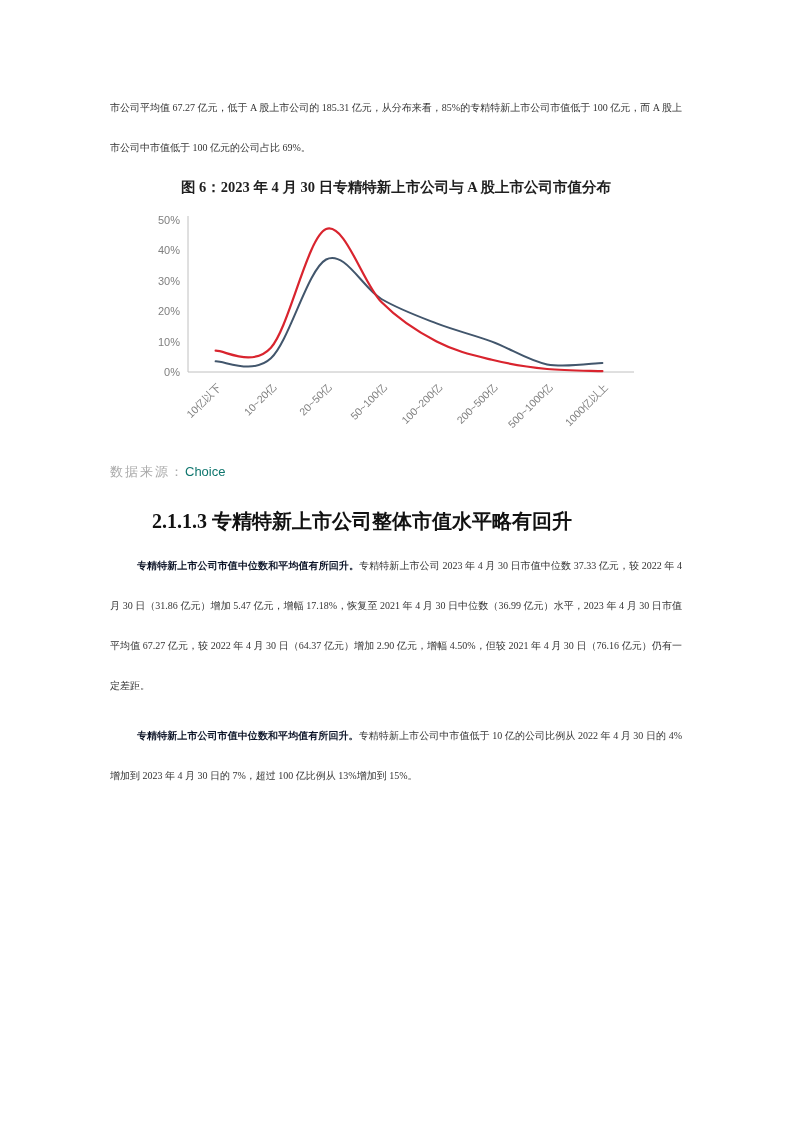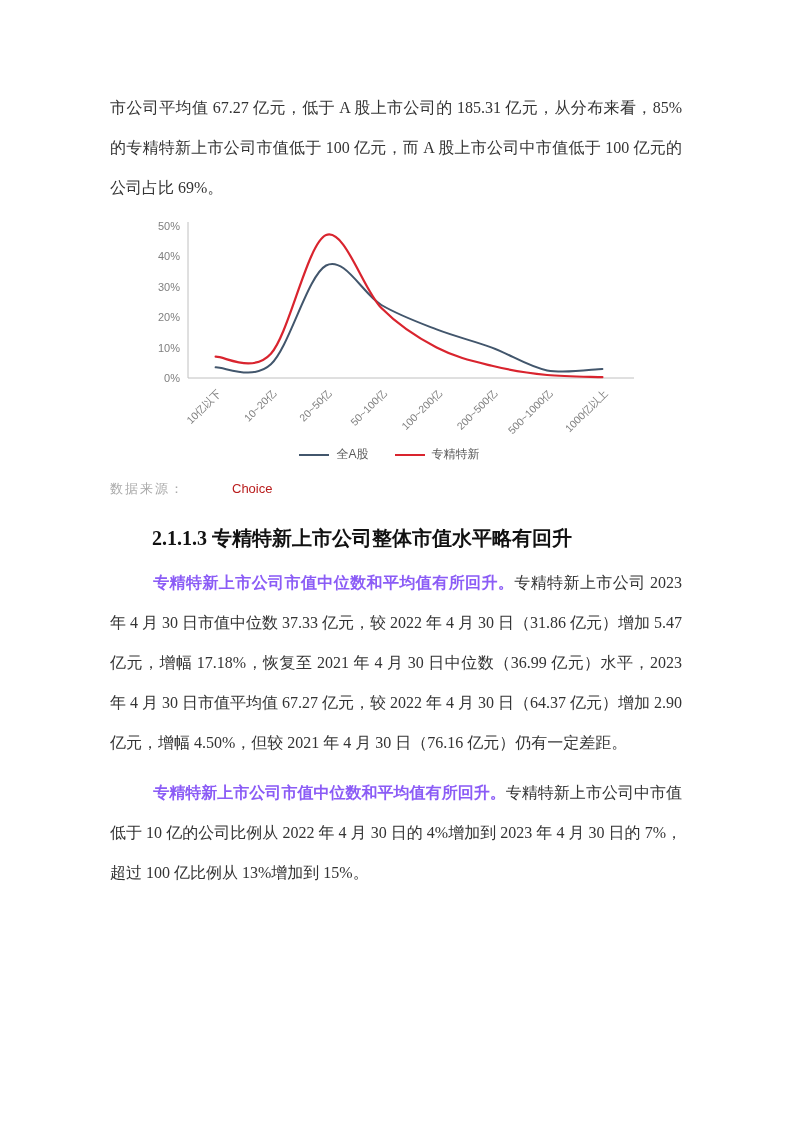--- a/index.html
+++ b/index.html
@@ -7,26 +7,26 @@
   body {
     width: 794px;
     min-height: 1123px;
     margin: 0 auto;
     font-family: "Liberation Serif", "DejaVu Serif", serif;
     color: #303030;
     padding: 88px 112px 40px 110px;
     position: relative;
   }
   .para {
-    font-size: 16px;
+    font-size: 10px;
     line-height: 40px;
     text-align: justify;
     color: #333333;
   }
-  .para .lead { font-weight: bold; color: #8b5cf6; }
+  .para .lead { font-weight: bold; color: #0f172a; }
   .indent { text-indent: 2.7em; }
   .figure-block { margin-top: 4px; }
   .figure-caption {
     text-align: center;
     font-weight: bold;
     font-size: 14.5px;
     color: #1f1f1f;
     line-height: 30px;
     margin-top: 2px;
   }
@@ -49,41 +49,42 @@
     color: #595959;
     font-family: "Liberation Sans", "DejaVu Sans", sans-serif;
   }
   .source-line {
     margin-top: 16px;
     font-size: 13px;
     line-height: 20px;
     font-family: "Liberation Sans", "DejaVu Sans", sans-serif;
   }
   .source-label { color: #aaaaaa; letter-spacing: 2px; margin-top: 29px; }
-  .source-value { color: #b91c1c; margin-left: 47px; }
+  .source-value { color: #0f766e; }
   .section-heading {
     margin-top: 24px;
     margin-left: 42px;
     font-size: 20px;
     font-weight: bold;
     color: #111111;
     line-height: 30px;
   }
   .body-para { margin-top: 10px; }
   svg text {
     font-family: "Liberation Sans", "DejaVu Sans", sans-serif;
     fill: #7f7f7f;
   }
 </style>
 </head>
 <body>
 
 <p class="para">市公司平均值 67.27 亿元，低于 A 股上市公司的 185.31 亿元，从分布来看，85%的专精特新上市公司市值低于 100 亿元，而 A 股上市公司中市值低于 100 亿元的公司占比 69%。</p>
 
 <div class="figure-block">
+  <div class="figure-caption">图 6：2023 年 4 月 30 日专精特新上市公司与 A 股上市公司市值分布</div>
 
   <div class="chart-wrap">
     <svg id="chart-svg" width="505" height="232" viewBox="0 0 505 232">
         <text x="38" y="166" text-anchor="end" font-size="11" fill="#7f7f7f">0%</text>
         <text x="38" y="135.6" text-anchor="end" font-size="11" fill="#7f7f7f">10%</text>
         <text x="38" y="105.19999999999999" text-anchor="end" font-size="11" fill="#7f7f7f">20%</text>
         <text x="38" y="74.8" text-anchor="end" font-size="11" fill="#7f7f7f">30%</text>
         <text x="38" y="44.39999999999999" text-anchor="end" font-size="11" fill="#7f7f7f">40%</text>
         <text x="38" y="14" text-anchor="end" font-size="11" fill="#7f7f7f">50%</text>
         <line x1="46" y1="6" x2="46" y2="162" stroke="#c0c0c0" stroke-width="1"></line>
@@ -92,30 +93,20 @@
         <text x="134.875" y="178" text-anchor="end" font-size="10.5" fill="#7f7f7f" transform="rotate(-45 134.875 178)">10~20亿</text>
         <text x="190.125" y="178" text-anchor="end" font-size="10.5" fill="#7f7f7f" transform="rotate(-45 190.125 178)">20~50亿</text>
         <text x="245.375" y="178" text-anchor="end" font-size="10.5" fill="#7f7f7f" transform="rotate(-45 245.375 178)">50~100亿</text>
         <text x="300.625" y="178" text-anchor="end" font-size="10.5" fill="#7f7f7f" transform="rotate(-45 300.625 178)">100~200亿</text>
         <text x="355.875" y="178" text-anchor="end" font-size="10.5" fill="#7f7f7f" transform="rotate(-45 355.875 178)">200~500亿</text>
         <text x="411.125" y="178" text-anchor="end" font-size="10.5" fill="#7f7f7f" transform="rotate(-45 411.125 178)">500~1000亿</text>
         <text x="466.375" y="178" text-anchor="end" font-size="10.5" fill="#7f7f7f" transform="rotate(-45 466.375 178)">1000亿以上</text>
         <path d="M 73.625,151.36 C 82.8,150.9 110.5,165.3 128.9,148.3 C 147.3,131.3 165.7,59.4 184.1,49.5 C 202.5,39.6 221.0,78.4 239.4,89.0 C 257.8,99.7 276.2,106.3 294.6,113.4 C 313.0,120.5 331.5,124.8 349.9,131.6 C 368.3,138.4 386.7,150.9 405.1,154.4 C 423.5,157.9 451.2,153.1 460.4,152.9" fill="none" stroke="#42566C" stroke-width="2" stroke-linecap="round"></path>
         <path d="M 73.625,140.72 C 82.8,140.2 110.5,157.9 128.9,137.7 C 147.3,117.4 165.7,26.7 184.1,19.1 C 202.5,11.5 221.0,73.3 239.4,92.1 C 257.8,110.8 276.2,122.0 294.6,131.6 C 313.0,141.2 331.5,145.3 349.9,149.8 C 368.3,154.4 386.7,157.1 405.1,159.0 C 423.5,160.8 451.2,160.7 460.4,161.1" fill="none" stroke="#D9242E" stroke-width="2.2" stroke-linecap="round"></path>
       </svg>
-    <div class="legend-row" id="chart-legend">
-        <span class="legend-item">
-          <span class="legend-swatch" style="background: rgb(66, 86, 108);"></span>
-          <span class="legend-label">全A股</span>
-        </span>
-        <span class="legend-item">
-          <span class="legend-swatch" style="background: rgb(217, 36, 46);"></span>
-          <span class="legend-label">专精特新</span>
-        </span>
-      </div>
   </div>
 
   <div class="source-line">
     <span class="source-label">数据来源：</span><span class="source-value">Choice</span>
   </div>
 </div>
 
 <h3 class="section-heading">2.1.1.3 专精特新上市公司整体市值水平略有回升</h3>
 
 <p class="para indent body-para"><span class="lead">专精特新上市公司市值中位数和平均值有所回升。</span><span>专精特新上市公司 2023 年 4 月 30 日市值中位数 37.33 亿元，较 2022 年 4 月 30 日（31.86 亿元）增加 5.47 亿元，增幅 17.18%，恢复至 2021 年 4 月 30 日中位数（36.99 亿元）水平，2023 年 4 月 30 日市值平均值 67.27 亿元，较 2022 年 4 月 30 日（64.37 亿元）增加 2.90 亿元，增幅 4.50%，但较 2021 年 4 月 30 日（76.16 亿元）仍有一定差距。</span></p>

